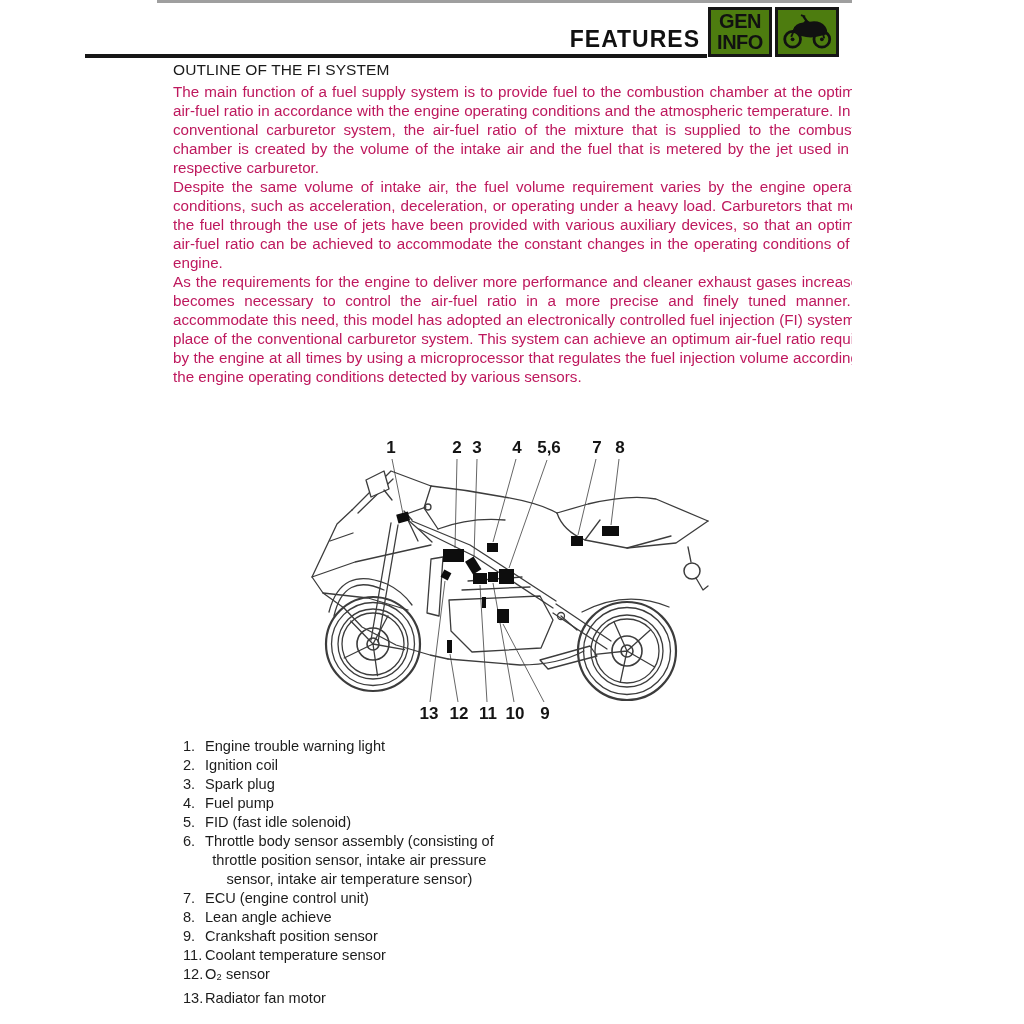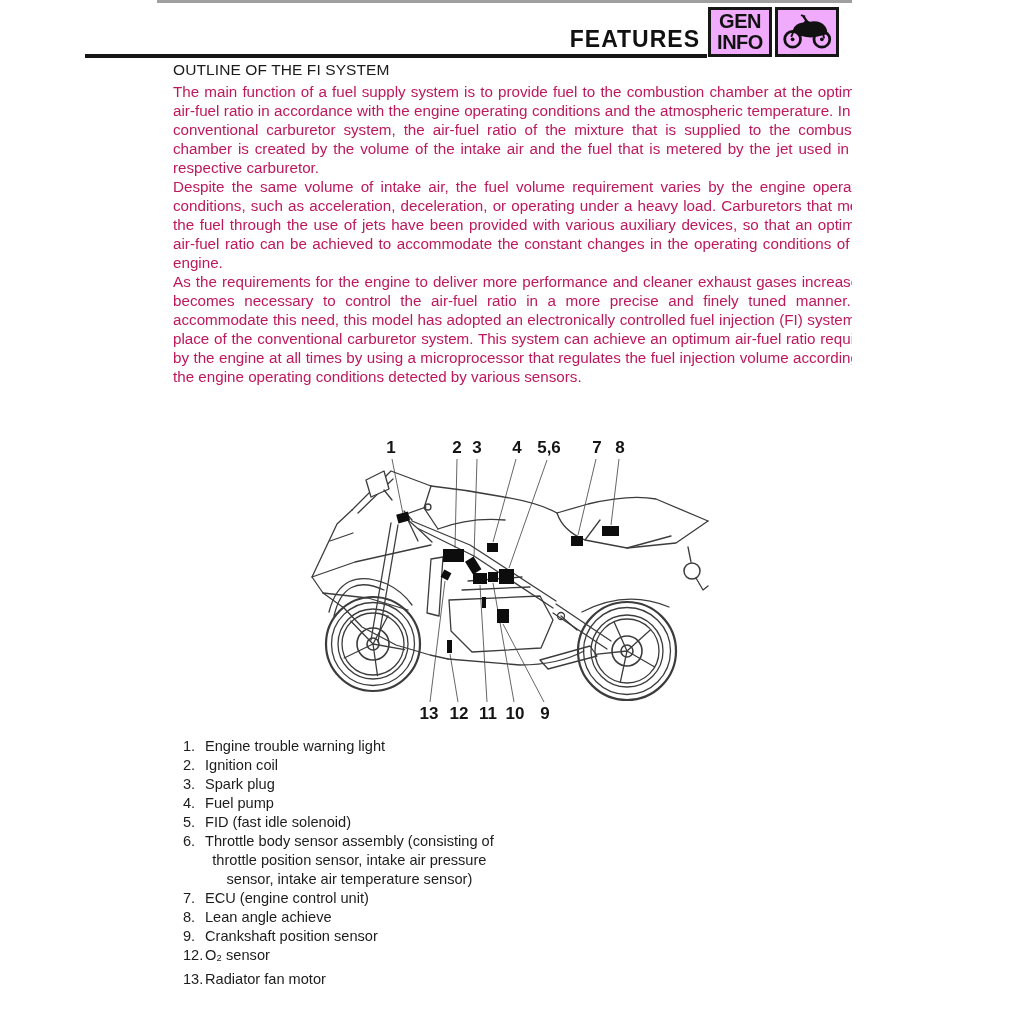--- a/index.html
+++ b/index.html
@@ -6,21 +6,21 @@
   .page{position:relative;width:852px;height:1024px;background:#ffffff;overflow:hidden;
         font-family:"Liberation Sans",sans-serif;color:#1a1a1a;}
 
   .top-rule{position:absolute;left:157px;top:0;width:716px;height:3px;background:#9f9f9f;}
 
   .features-title{position:absolute;left:0;top:26px;width:700px;text-align:right;
         font-size:23px;font-weight:bold;letter-spacing:1px;color:#111;}
   .title-rule{position:absolute;left:85px;top:54px;width:622px;height:4px;background:#161616;}
 
   .badge{position:absolute;left:708px;top:7px;display:flex;gap:3px;}
-  .badge-box{width:58px;height:44px;border:3px solid #161616;background:#f0abfc;
+  .badge-box{width:58px;height:44px;border:3px solid #161616;background:#4d7c0f;
         display:flex;align-items:center;justify-content:center;}
   .badge-text{font-weight:bold;font-size:20px;line-height:21px;text-align:center;
         letter-spacing:-0.5px;color:#111;}
 
   .article{position:absolute;left:173px;top:61px;width:703px;}
   .article h2{font-size:15.5px;font-weight:normal;margin:0 0 3px 0;letter-spacing:0.1px;}
   .article p{margin:0;font-size:15.2px;line-height:19px;text-align:justify;color:#be185d;}
 
   .diagram{position:absolute;left:300px;top:428px;width:420px;height:300px;}
   .diagram svg{display:block;}
@@ -228,20 +228,24 @@
       </div>
     <div class="part">
         <span class="num">8.</span>
         <span class="txt">Lean angle achieve</span>
       </div>
     <div class="part">
         <span class="num">9.</span>
         <span class="txt">Crankshaft position sensor</span>
       </div>
     <div class="part">
+        <span class="num">11.</span>
+        <span class="txt">Coolant temperature sensor</span>
+      </div>
+    <div class="part">
         <span class="num">12.</span>
         <span class="txt">O₂ sensor</span>
       </div>
     <div class="part gap">
         <span class="num">13.</span>
         <span class="txt">Radiator fan motor</span>
       </div>
   </div>
 
 </div>

